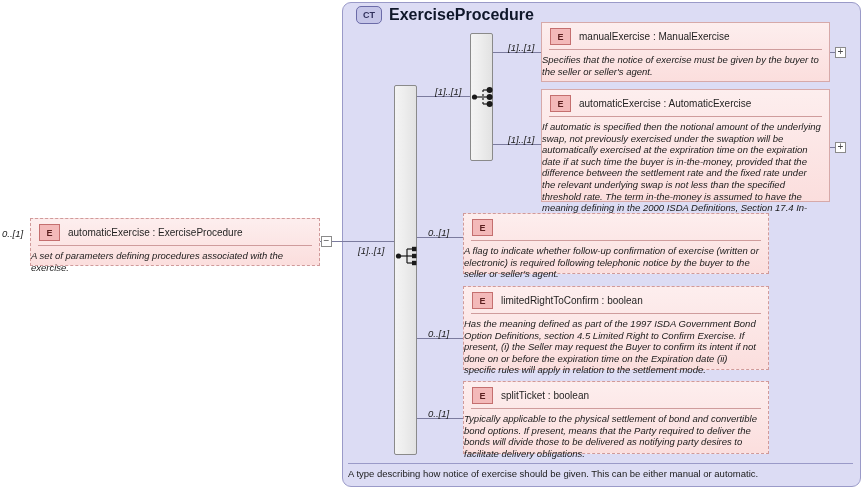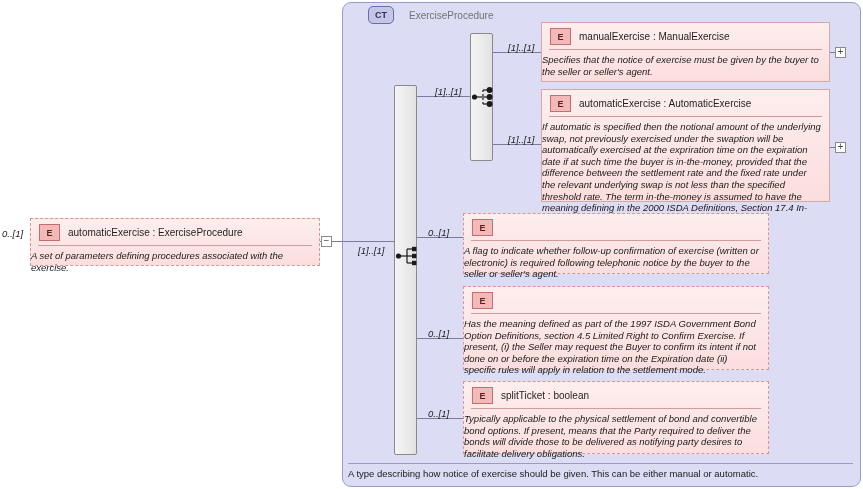--- a/index.html
+++ b/index.html
@@ -27,44 +27,44 @@
 
   
   .ct-box {
     left: 342px; top: 2px;
     width: 519px; height: 485px;
     background: #dcdcf4;
     border: 1px solid #9a9ac8;
     border-radius: 9px;
   }
   .ct-header {
-    left: 368px; top: 5px;
+    left: 356px; top: 5px;
     height: 20px;
     display: flex;
     align-items: center;
-    gap: 15px;
+    gap: 7px;
   }
   .ct-icon {
     width: 24px; height: 16px;
     border: 1px solid #6b6ba8;
     border-radius: 5px;
     background: #c5c5e8;
     font-size: 9px;
     font-weight: bold;
     color: #30305c;
     display: flex;
     align-items: center;
     justify-content: center;
     letter-spacing: 0px;
     font-family: "Liberation Sans", sans-serif;
   }
   .ct-title {
-    font-size: 10px;
-    font-weight: normal;
-    color: #737373;
+    font-size: 16px;
+    font-weight: bold;
+    color: #0f172a;
     white-space: nowrap;
   }
 
   
   .ct-footer-rule {
     left: 348px; top: 463px;
     width: 505px; height: 0;
     border-top: 1px solid #9a9ac8;
   }
   .ct-footer-text {
@@ -259,20 +259,21 @@
     <div class="el-rule"></div>
     <div class="el-desc">A flag to indicate whether follow-up confirmation of exercise (written or electronic) is required following telephonic notice by the buyer to the seller or seller's agent.</div>
   </div>
 
   <div class="abs hline" style="left:417px; top:338px; width:46px;"></div>
   <div class="abs card" style="left:428px; top:328px;">0..[1]</div>
 
   <div class="abs el-box" style="left:463px; top:286px; width:306px; height:84px;">
     <div class="el-head">
       <div class="el-icon">E</div>
+      <div class="el-title">limitedRightToConfirm : boolean</div>
     </div>
     <div class="el-rule"></div>
     <div class="el-desc">Has the meaning defined as part of the 1997 ISDA Government Bond Option Definitions, section 4.5 Limited Right to Confirm Exercise. If present, (i) the Seller may request the Buyer to confirm its intent if not done on or before the expiration time on the Expiration date (ii) specific rules will apply in relation to the settlement mode.</div>
   </div>
 
   <div class="abs hline" style="left:417px; top:418px; width:46px;"></div>
   <div class="abs card" style="left:428px; top:408px;">0..[1]</div>
 
   <div class="abs el-box" style="left:463px; top:381px; width:306px; height:73px;">
     <div class="el-head">

